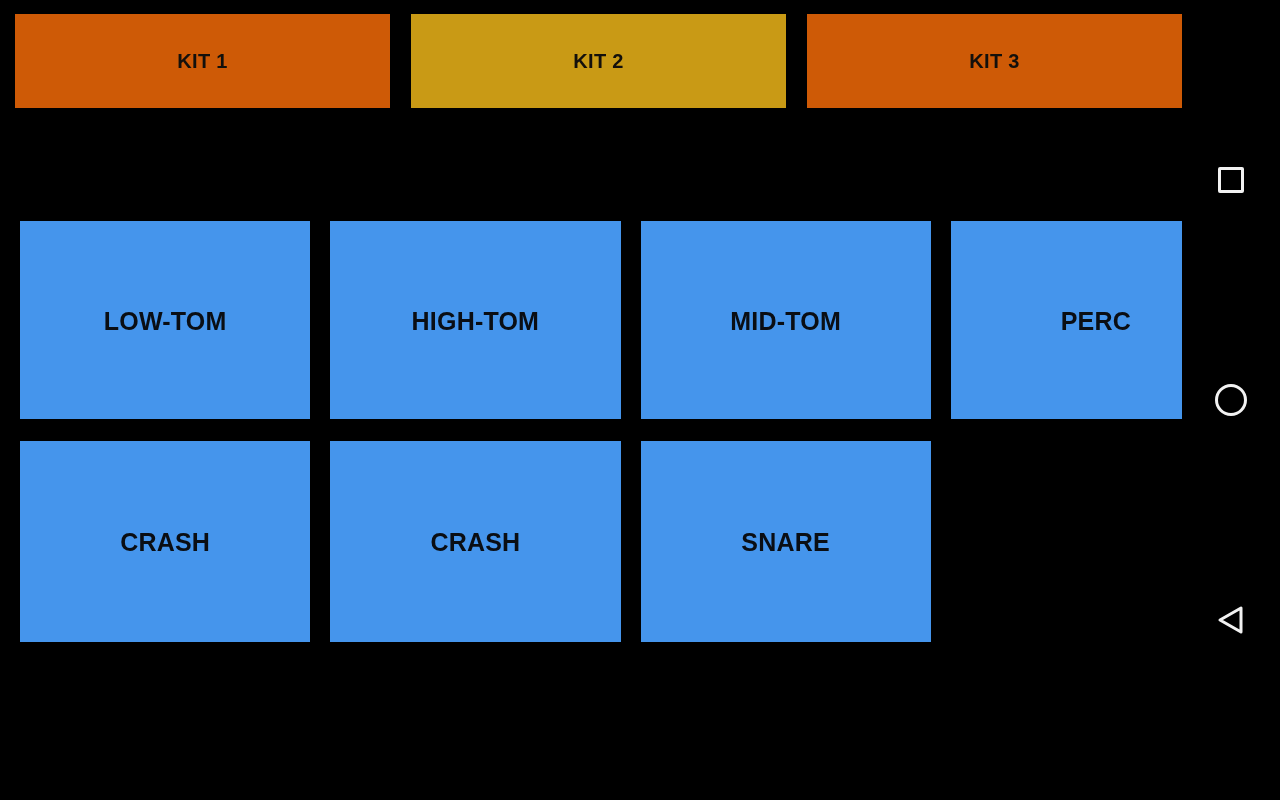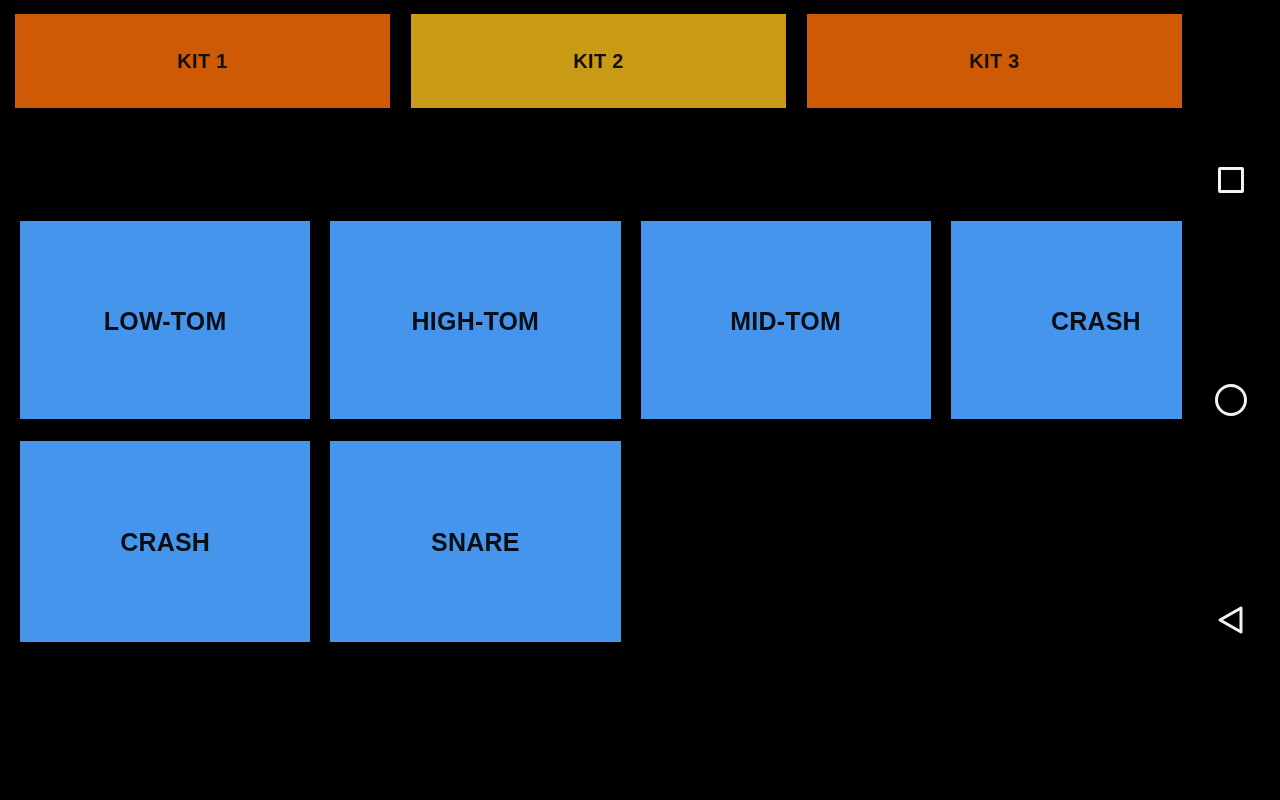--- a/index.html
+++ b/index.html
@@ -161,20 +161,23 @@
     <div class="pad">
       <span class="pad-label">LOW-TOM</span>
     </div>
     <div class="pad">
       <span class="pad-label">HIGH-TOM</span>
     </div>
     <div class="pad">
       <span class="pad-label">MID-TOM</span>
     </div>
     <div class="pad">
+      <span class="pad-label">PERC</span>
+    </div>
+    <div class="pad">
       <span class="pad-label">CRASH</span>
     </div>
     <div class="pad">
       <span class="pad-label">CRASH</span>
     </div>
     <div class="pad">
       <span class="pad-label">SNARE</span>
     </div>
   </div>
 

